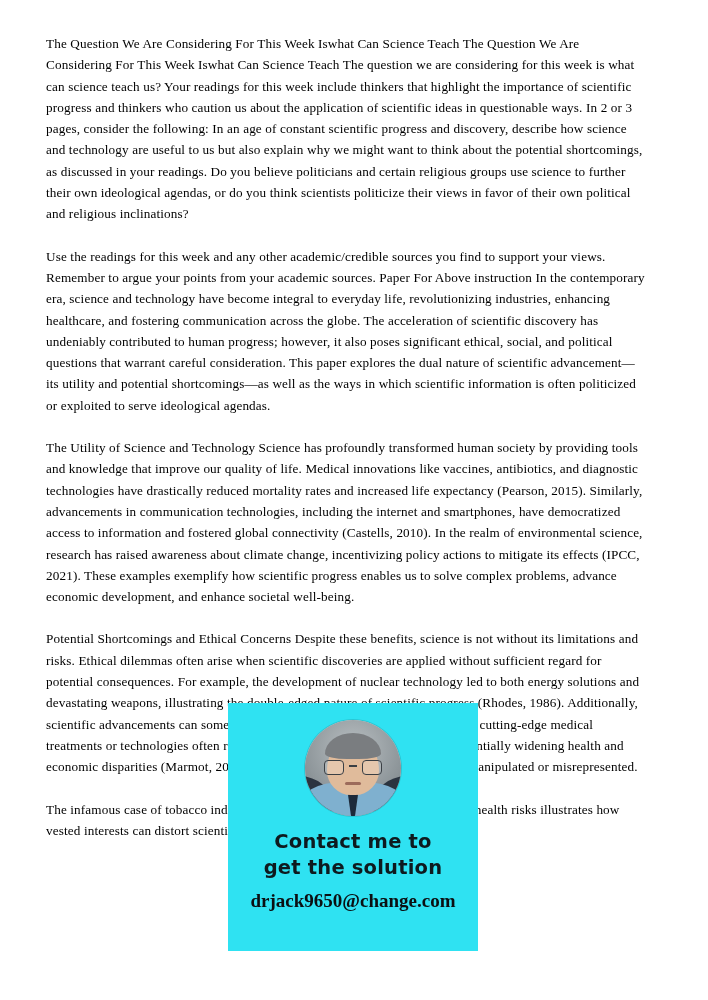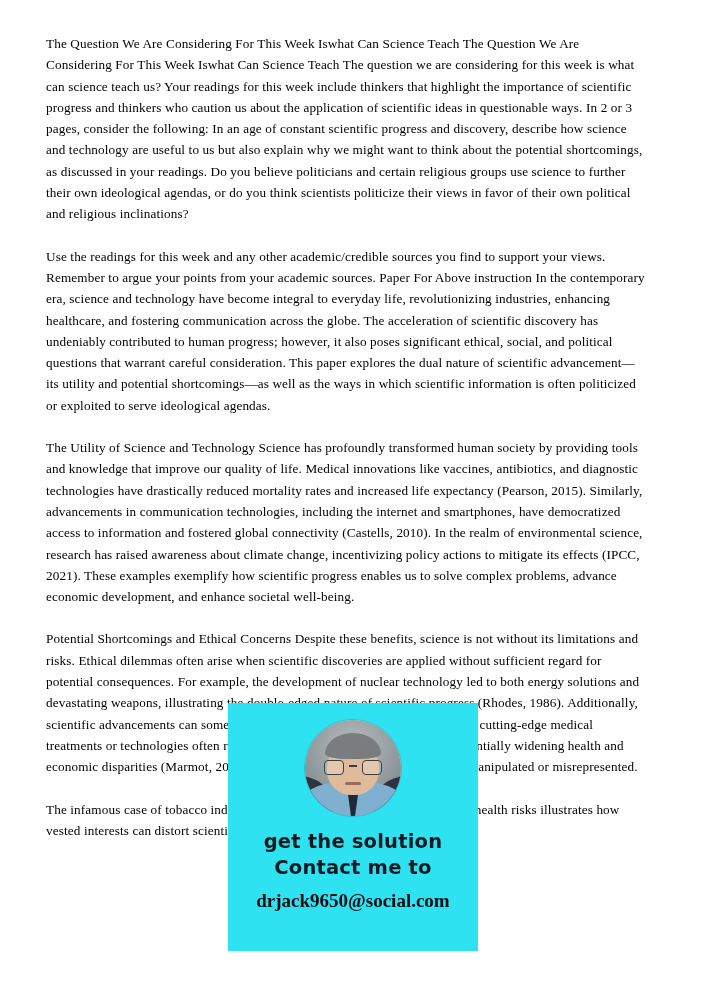--- a/index.html
+++ b/index.html
@@ -182,19 +182,19 @@
       <div class="ph-tie"></div>
       <div class="ph-neck"></div>
       <div class="ph-face"></div>
       <div class="ph-hair"></div>
       <div class="ph-glass-l"></div>
       <div class="ph-glass-r"></div>
       <div class="ph-bridge"></div>
       <div class="ph-mouth"></div>
     </div>
     <div class="cta">
+      <div>Contact me to</div>
       <div>get the solution</div>
-      <div>Contact me to</div>
     </div>
-    <div class="cta-email">drjack9650@social.com</div>
+    <div class="cta-email">drjack9650@change.com</div>
   </div>
 
 </div>
 
 </body></html>

